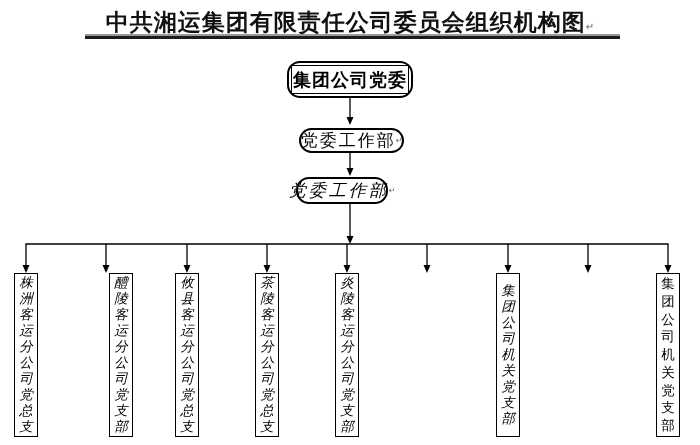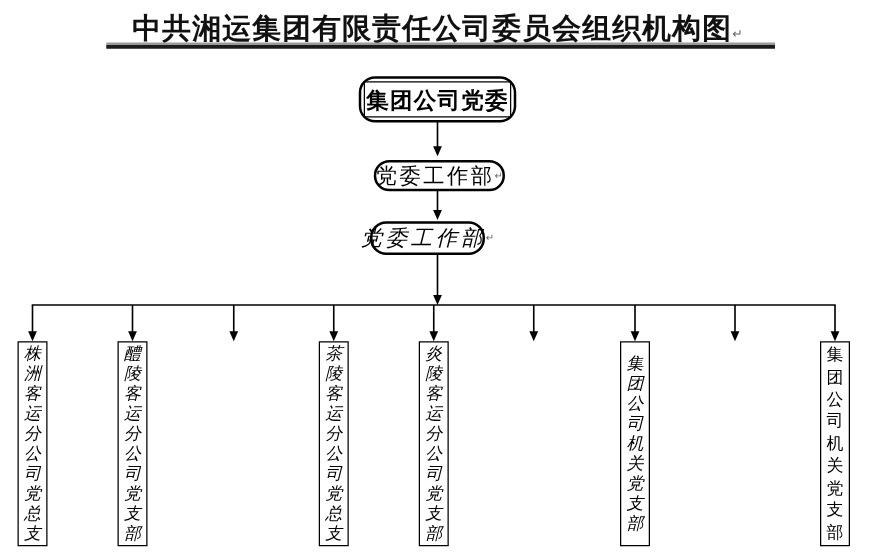--- a/index.html
+++ b/index.html
@@ -117,21 +117,21 @@
     word-break: break-all;
     font-family: "Liberation Serif", serif;
     font-size: 13.5px;
     color: #000;
   }
   .chars-10 { line-height: 16.1px; font-style: italic; }
   .chars-11 { line-height: 14.6px; }
   .chars-9  { line-height: 17.8px; }
 
   .vb-1 { left: 14px; }
-  .vb-2 { left: 94px; align-items: center; }
+  .vb-2 { left: 109px; align-items: center; }
   .vb-3 { left: 175px; }
   .vb-4 { left: 255px; }
   .vb-5 { left: 335px; }
   .vb-6 { left: 415px; }
   .vb-7 { left: 496px; }
   .vb-8 { left: 576px; }
   .vb-9 { left: 656px; }
 </style>
 </head>
 <body>
@@ -188,20 +188,23 @@
       <span>党委工作部</span>
       <span class="pmark">↵</span>
     </div>
 
   <div class="vbox vb-1">
     <div class="vtext chars-10">株洲客运分公司党总支</div>
   </div>
   <div class="vbox vb-2">
     <div class="vtext chars-10">醴陵客运分公司党支部</div>
   </div>
+  <div class="vbox vb-3">
+    <div class="vtext chars-10">攸县客运分公司党总支</div>
+  </div>
   <div class="vbox vb-5">
     <div class="vtext chars-10">炎陵客运分公司党支部</div>
   </div>
   <div class="vbox vb-4">
     <div class="vtext chars-10">茶陵客运分公司党总支</div>
   </div>
   <div class="vbox vb-7">
     <div class="vtext chars-10">集团公司机关党支部</div>
   </div>
   <div class="vbox vb-9">

